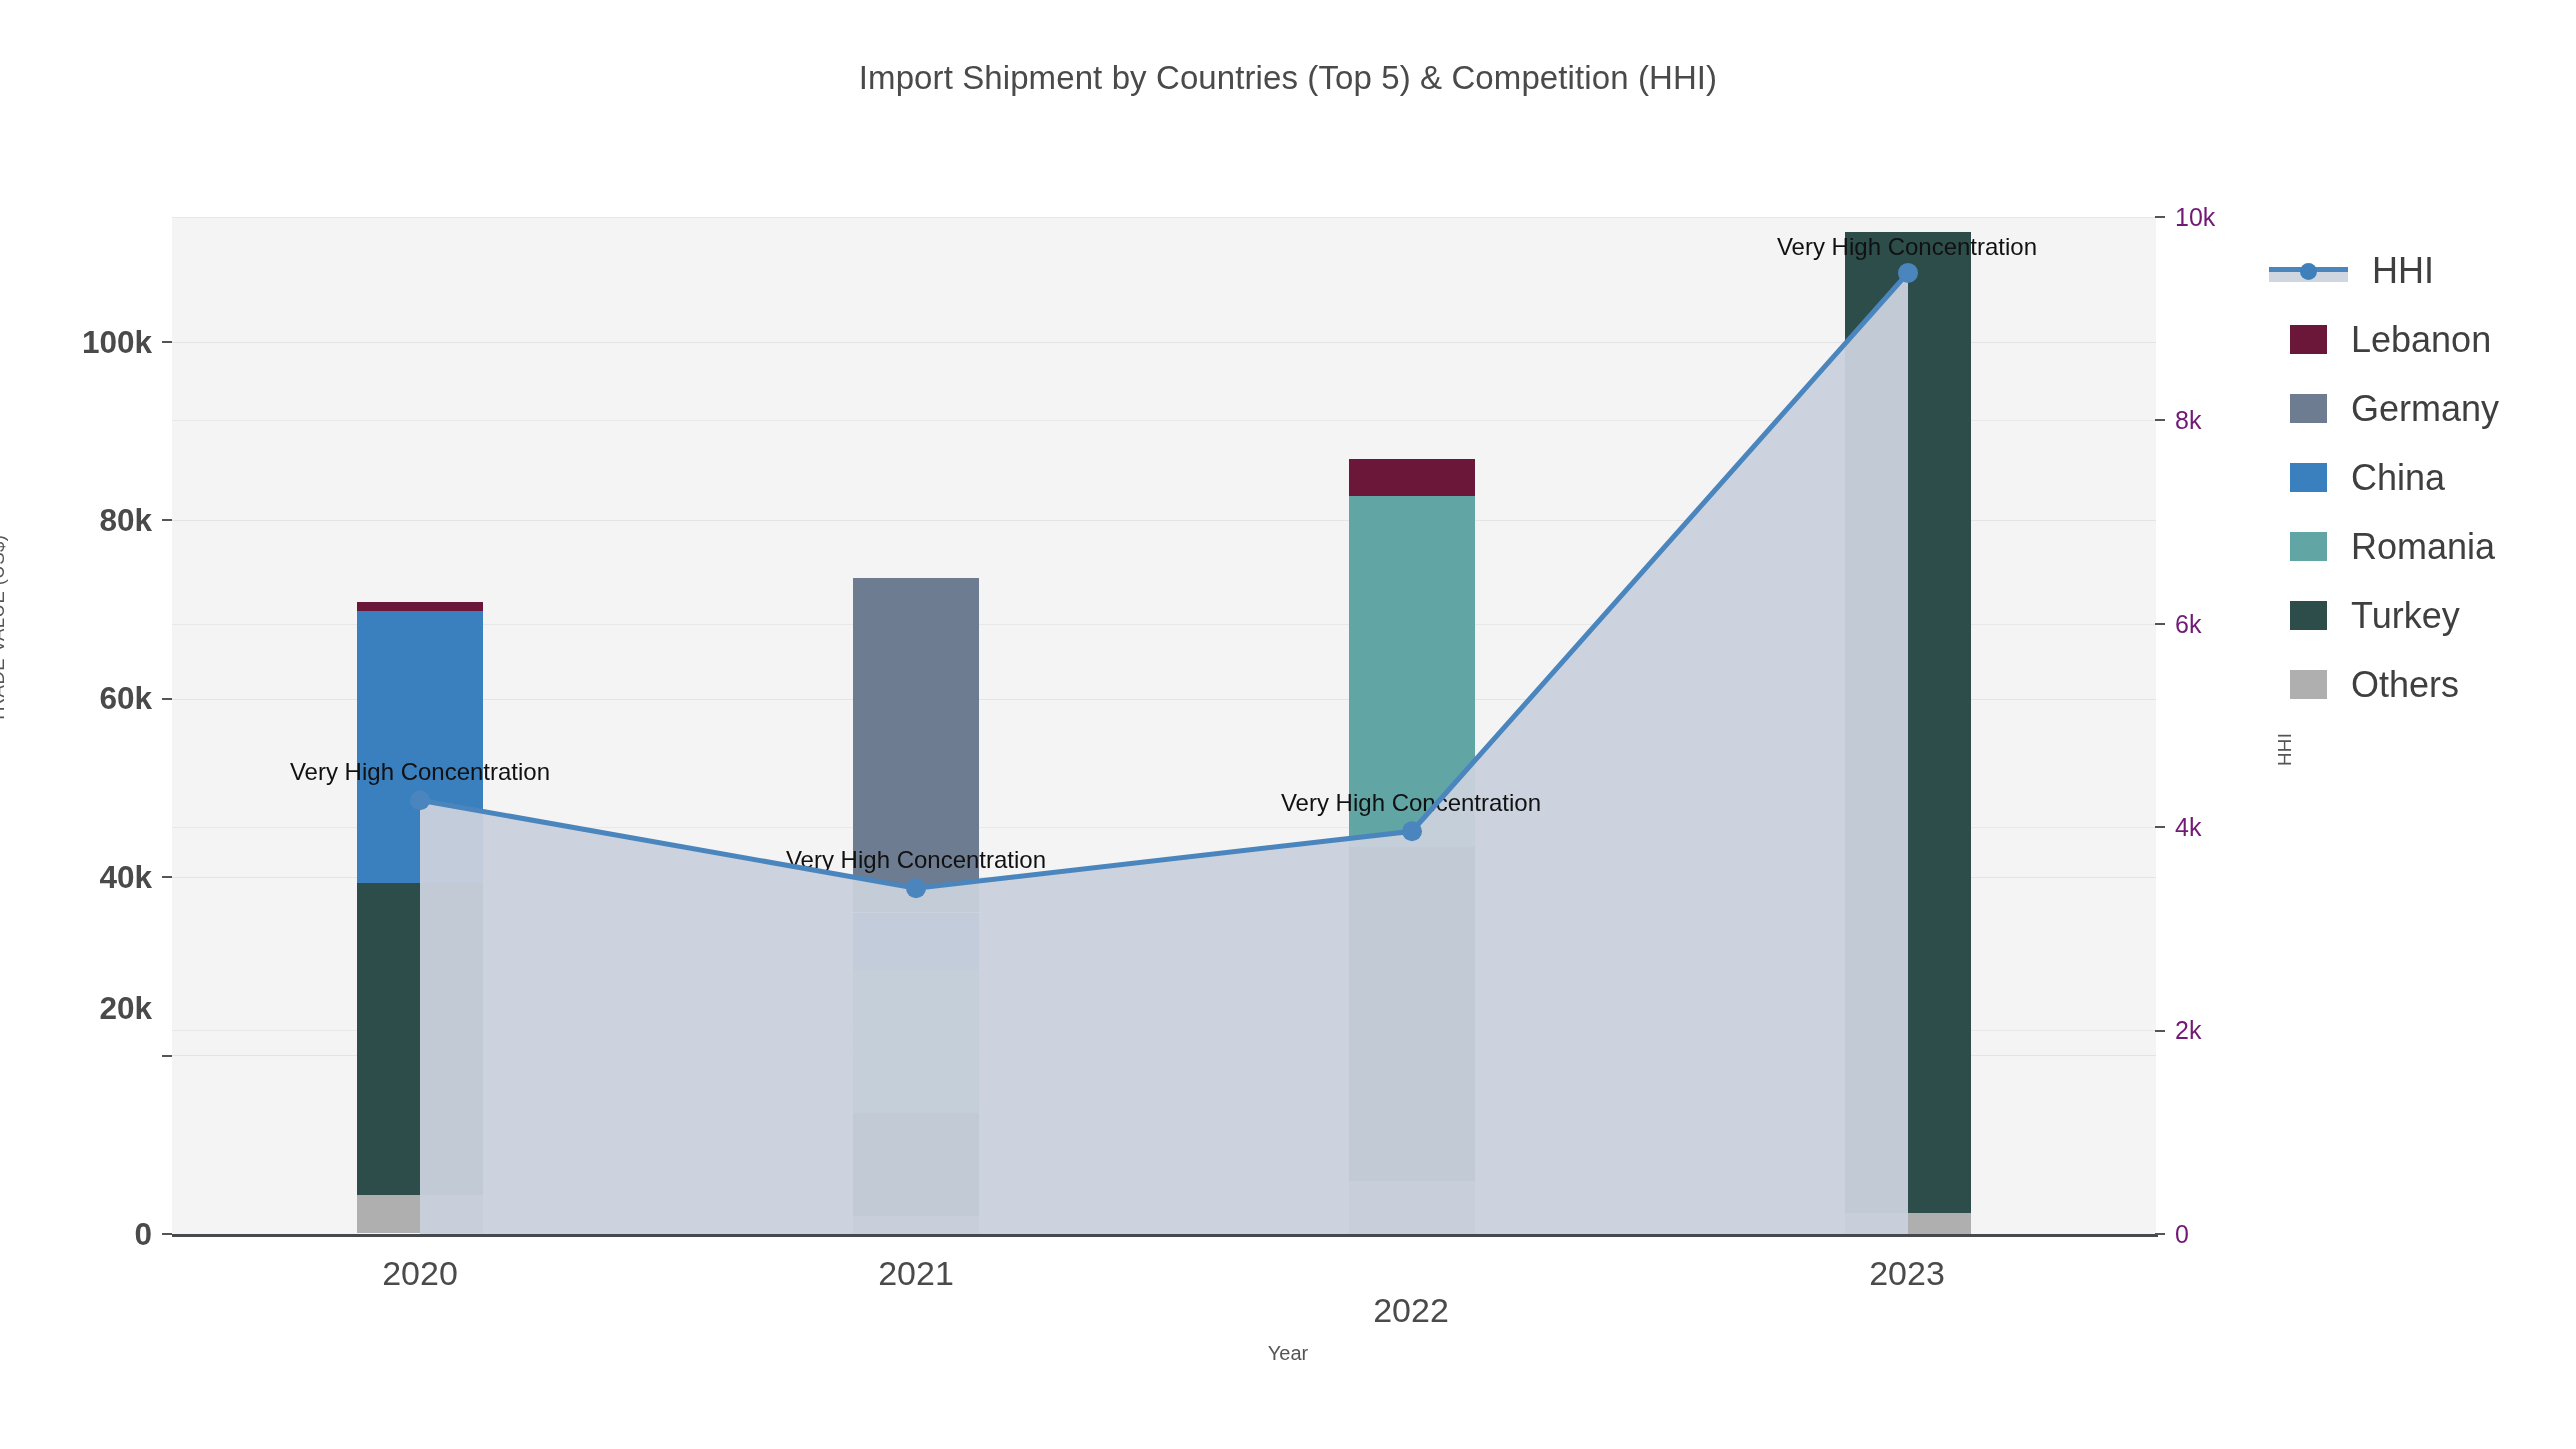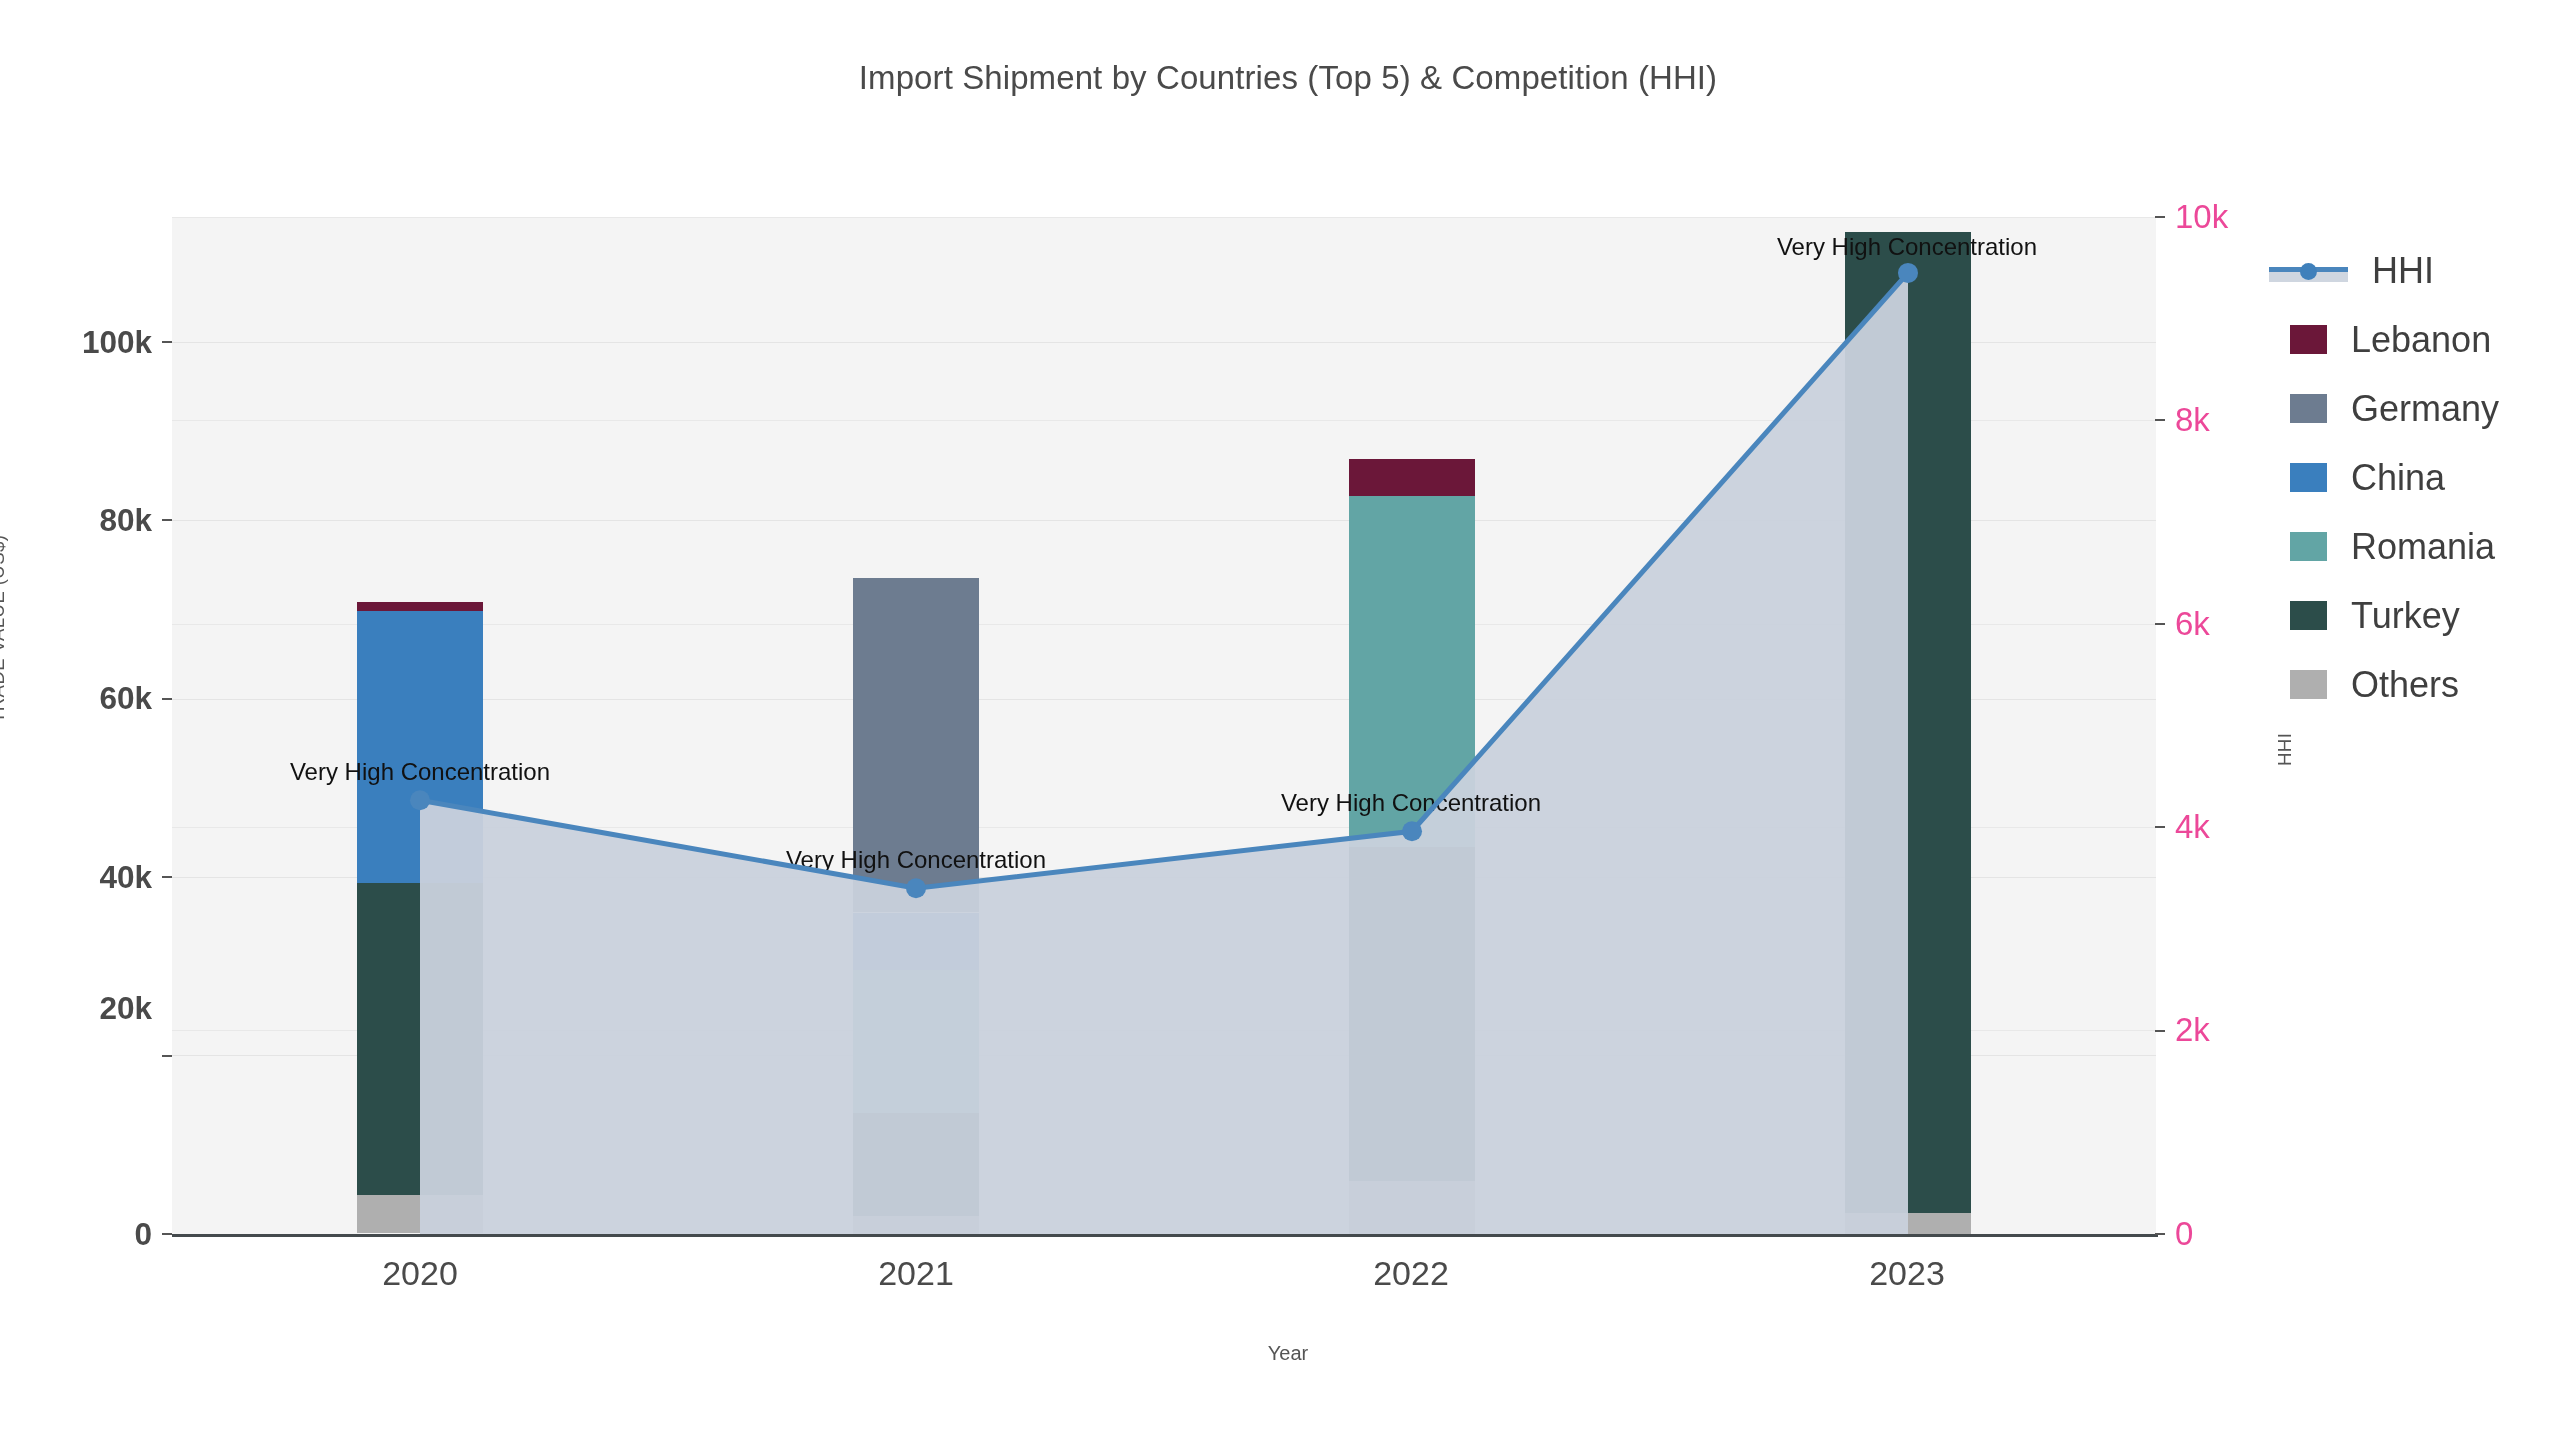--- a/index.html
+++ b/index.html
@@ -33,21 +33,21 @@
     position:absolute;left:172px;top:1234px;width:1986px;height:2.9px;
     background:#444a4d;
   }
   .axis-left-tick,.axis-right-tick{
     position:absolute;width:10px;height:2.1px;background:#555;
   }
   .ytick-left{position:absolute;transform:translateY(-50%);
     color:#4a4a4a;font-size:31.5px;white-space:nowrap;text-align:right;
     width:129px;left:23px;font-weight:bold;}
   .ytick-right{position:absolute;transform:translateY(-50%);
-    color:#ec4899;font-size:33px;white-space:nowrap;left:2175px;}
+    color:#701a75;font-size:25px;white-space:nowrap;left:2175px;}
   .xtick{
     position:absolute;top:1254px;transform:translateX(-50%);
     color:#4a4a4a;font-size:34px;white-space:nowrap;
   }
   .axis-title-x{
     position:absolute;top:1342px;left:0;right:0;text-align:center;
     color:#555;font-size:20px;
   }
   .axis-title-y{
     position:absolute;left:-13px;top:723px;
@@ -164,21 +164,21 @@
       <div class="ytick-right" style="top: 827px;">4k</div>
       <div class="axis-right-tick" style="left: 2155px; top: 826px;"></div>
       <div class="ytick-right" style="top: 624px;">6k</div>
       <div class="axis-right-tick" style="left: 2155px; top: 623px;"></div>
       <div class="ytick-right" style="top: 420px;">8k</div>
       <div class="axis-right-tick" style="left: 2155px; top: 419px;"></div>
       <div class="ytick-right" style="top: 217px;">10k</div>
       <div class="axis-right-tick" style="left: 2155px; top: 216px;"></div>
       <div class="xtick" style="left: 420px;">2020</div>
       <div class="xtick" style="left: 916px;">2021</div>
-      <div class="xtick" style="left: 1411px;">2022</div>
+      <div class="xtick" style="left: 1411px; margin-top: 37px;">2022</div>
       <div class="xtick" style="left: 1907px;">2023</div>
     </div>
   <div id="annots">
       <div class="annot" style="left: 420px; top: 758px;">Very High Concentration</div>
       <div class="annot" style="left: 916px; top: 846px;">Very High Concentration</div>
       <div class="annot" style="left: 1411px; top: 789px;">Very High Concentration</div>
       <div class="annot" style="left: 1907px; top: 233px;">Very High Concentration</div>
     </div>
 
   <div class="axis-title-x">Year</div>

